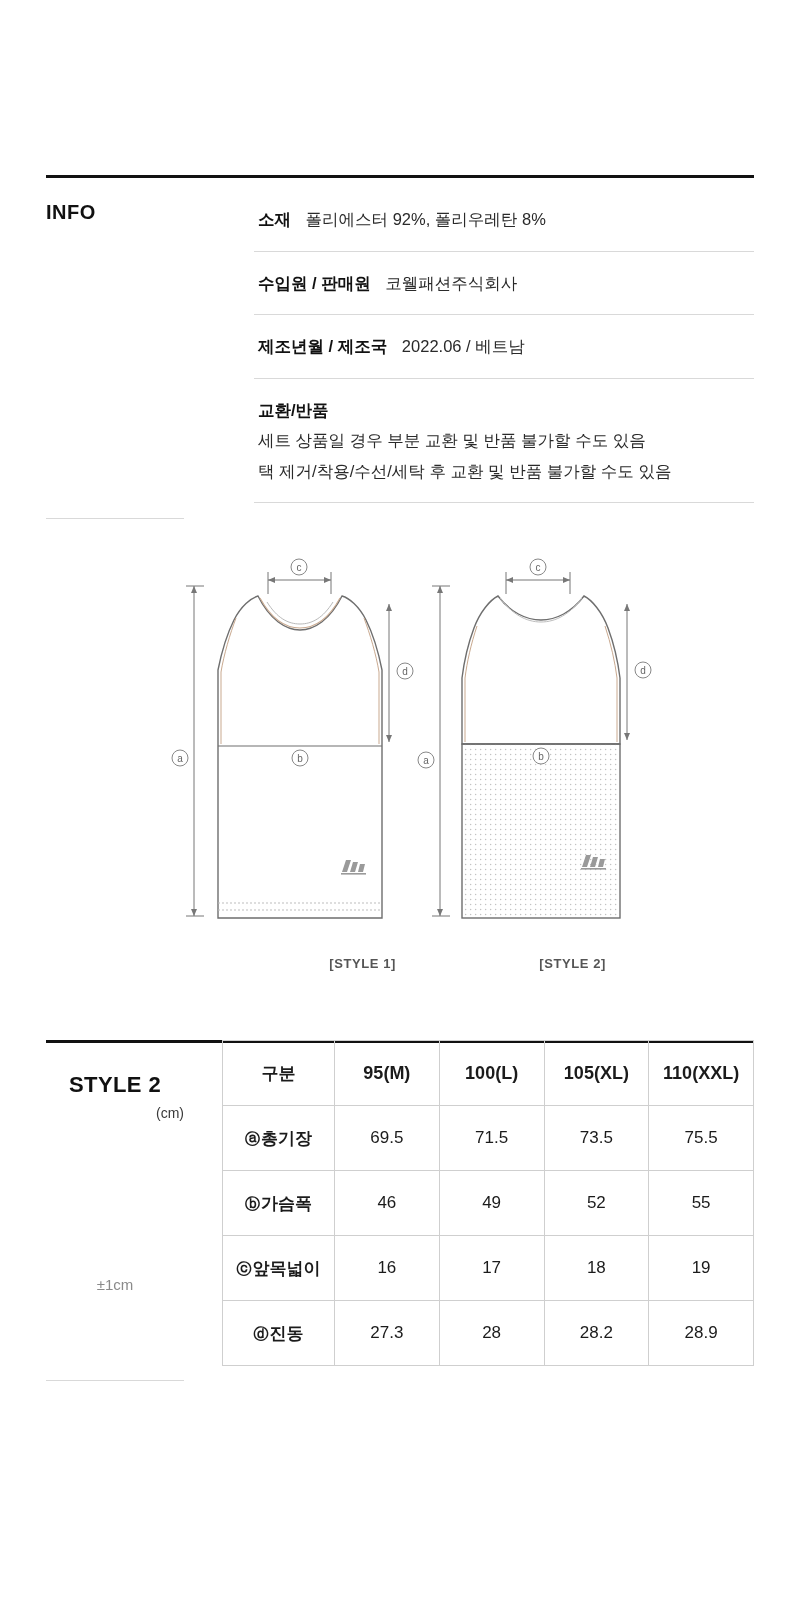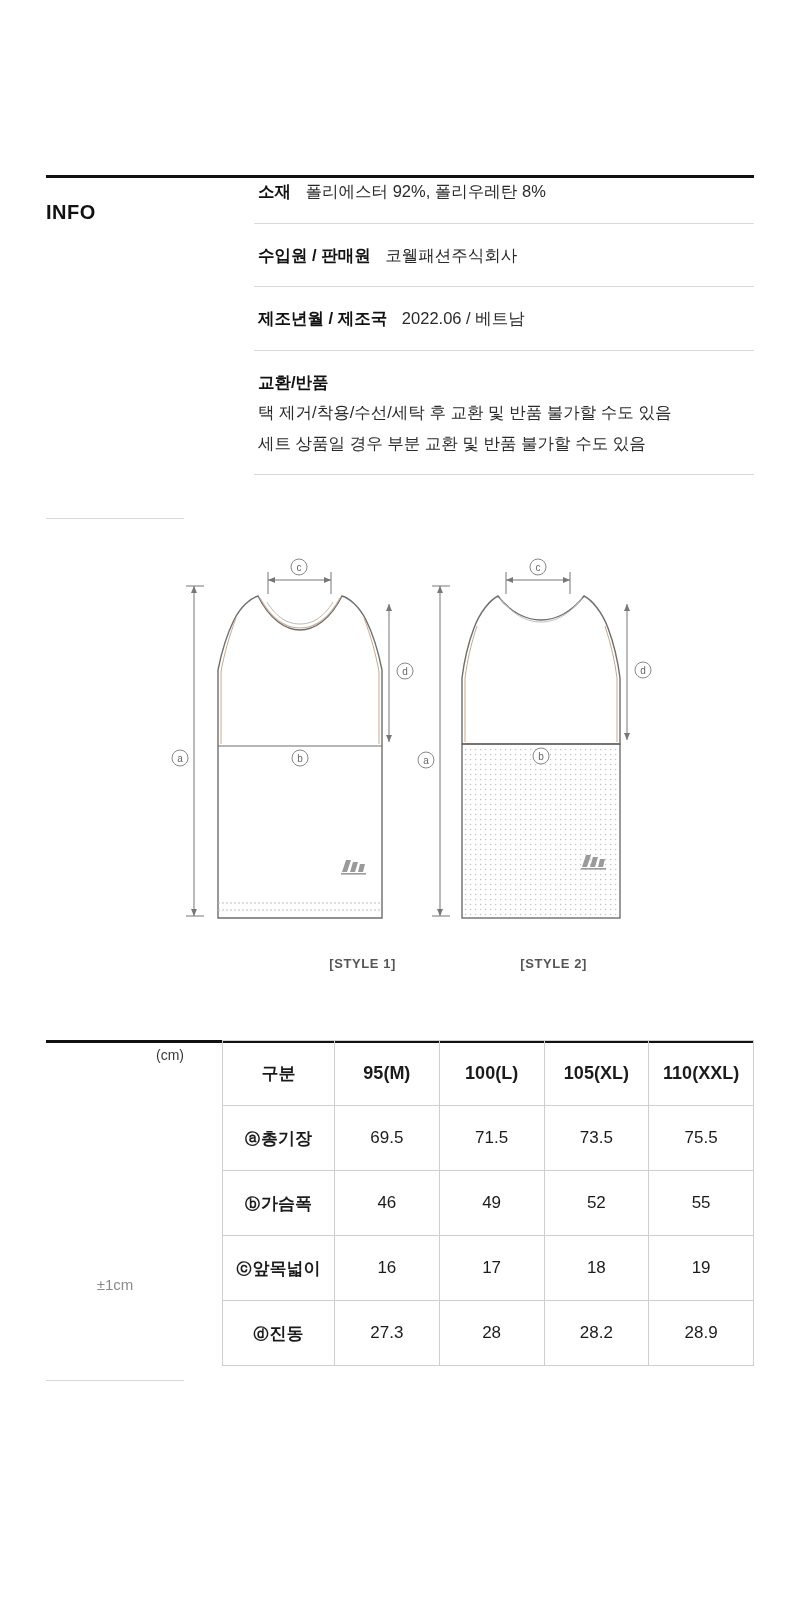--- a/index.html
+++ b/index.html
@@ -45,21 +45,21 @@
     flex: 1 1 auto;
     margin-left: 38px;
   }
   .info-item {
     border-bottom: 1px solid #d9d9d9;
     padding: 19px 0 18px 4px;
     font-size: 16.5px;
     line-height: 1.55;
     color: #222;
   }
-  .info-item:first-child { padding-top: 4px; }
+  .info-item:first-child { padding-top: 32px; }
   .info-item .k {
     font-weight: bold;
     color: #111;
   }
   .info-item .v {
     margin-left: 10px;
     color: #2a2a2a;
   }
   .info-item .sub {
     display: block;
@@ -88,21 +88,21 @@
   .fig-caption {
     position: absolute;
     font-size: 13px;
     font-weight: bold;
     letter-spacing: 0.6px;
     color: #555;
     text-align: right;
     width: 160px;
   }
   .fig1-caption { left: 190px; top: 408px; }
-  .fig2-caption { left: 381px; top: 408px; }
+  .fig2-caption { left: 400px; top: 408px; }
 
   
   .size-section {
     position: absolute;
     left: 46px;
     top: 1040px;
     width: 708px;
   }
   .size-head-row {
     display: flex;
@@ -194,22 +194,22 @@
           <span class="v">코웰패션주식회사</span>
         </div>
 
         <div class="info-item">
           <span class="k">제조년월 / 제조국</span>
           <span class="v">2022.06 / 베트남</span>
         </div>
 
         <div class="info-item">
           <span class="k">교환/반품</span>
+          <span class="sub">세트 상품일 경우 부분 교환 및 반품 불가할 수도 있음</span>
           <span class="sub">택 제거/착용/수선/세탁 후 교환 및 반품 불가할 수도 있음</span>
-          <span class="sub">세트 상품일 경우 부분 교환 및 반품 불가할 수도 있음</span>
         </div>
 
       </div>
     </div>
   </div>
 
   <div class="rule-thin" style="left:46px; top:518px; width:138px;"></div>
 
   <div class="figures">
 
@@ -345,20 +345,21 @@
     <div class="fig-caption fig2-caption">[STYLE 2]</div>
   </div>
 
   <div class="rule-top-dark" style="left:46px; top:1040px; width:138px;"></div>
   <div class="rule-top-dark" style="left:184px; top:1040px; width:570px;"></div>
   <div class="rule-thin" style="left:46px; top:1380px; width:138px;"></div>
 
   <div class="size-section">
     <div class="size-head-row">
       <div class="size-title-col">
+        <div class="size-title">STYLE 2</div>
         <div class="size-unit">(cm)</div>
         <div class="size-tol">±1cm</div>
       </div>
       <div class="size-table-col">
         <table class="size">
           <colgroup>
             <col class="c0">
               <col>
               <col>
               <col>

